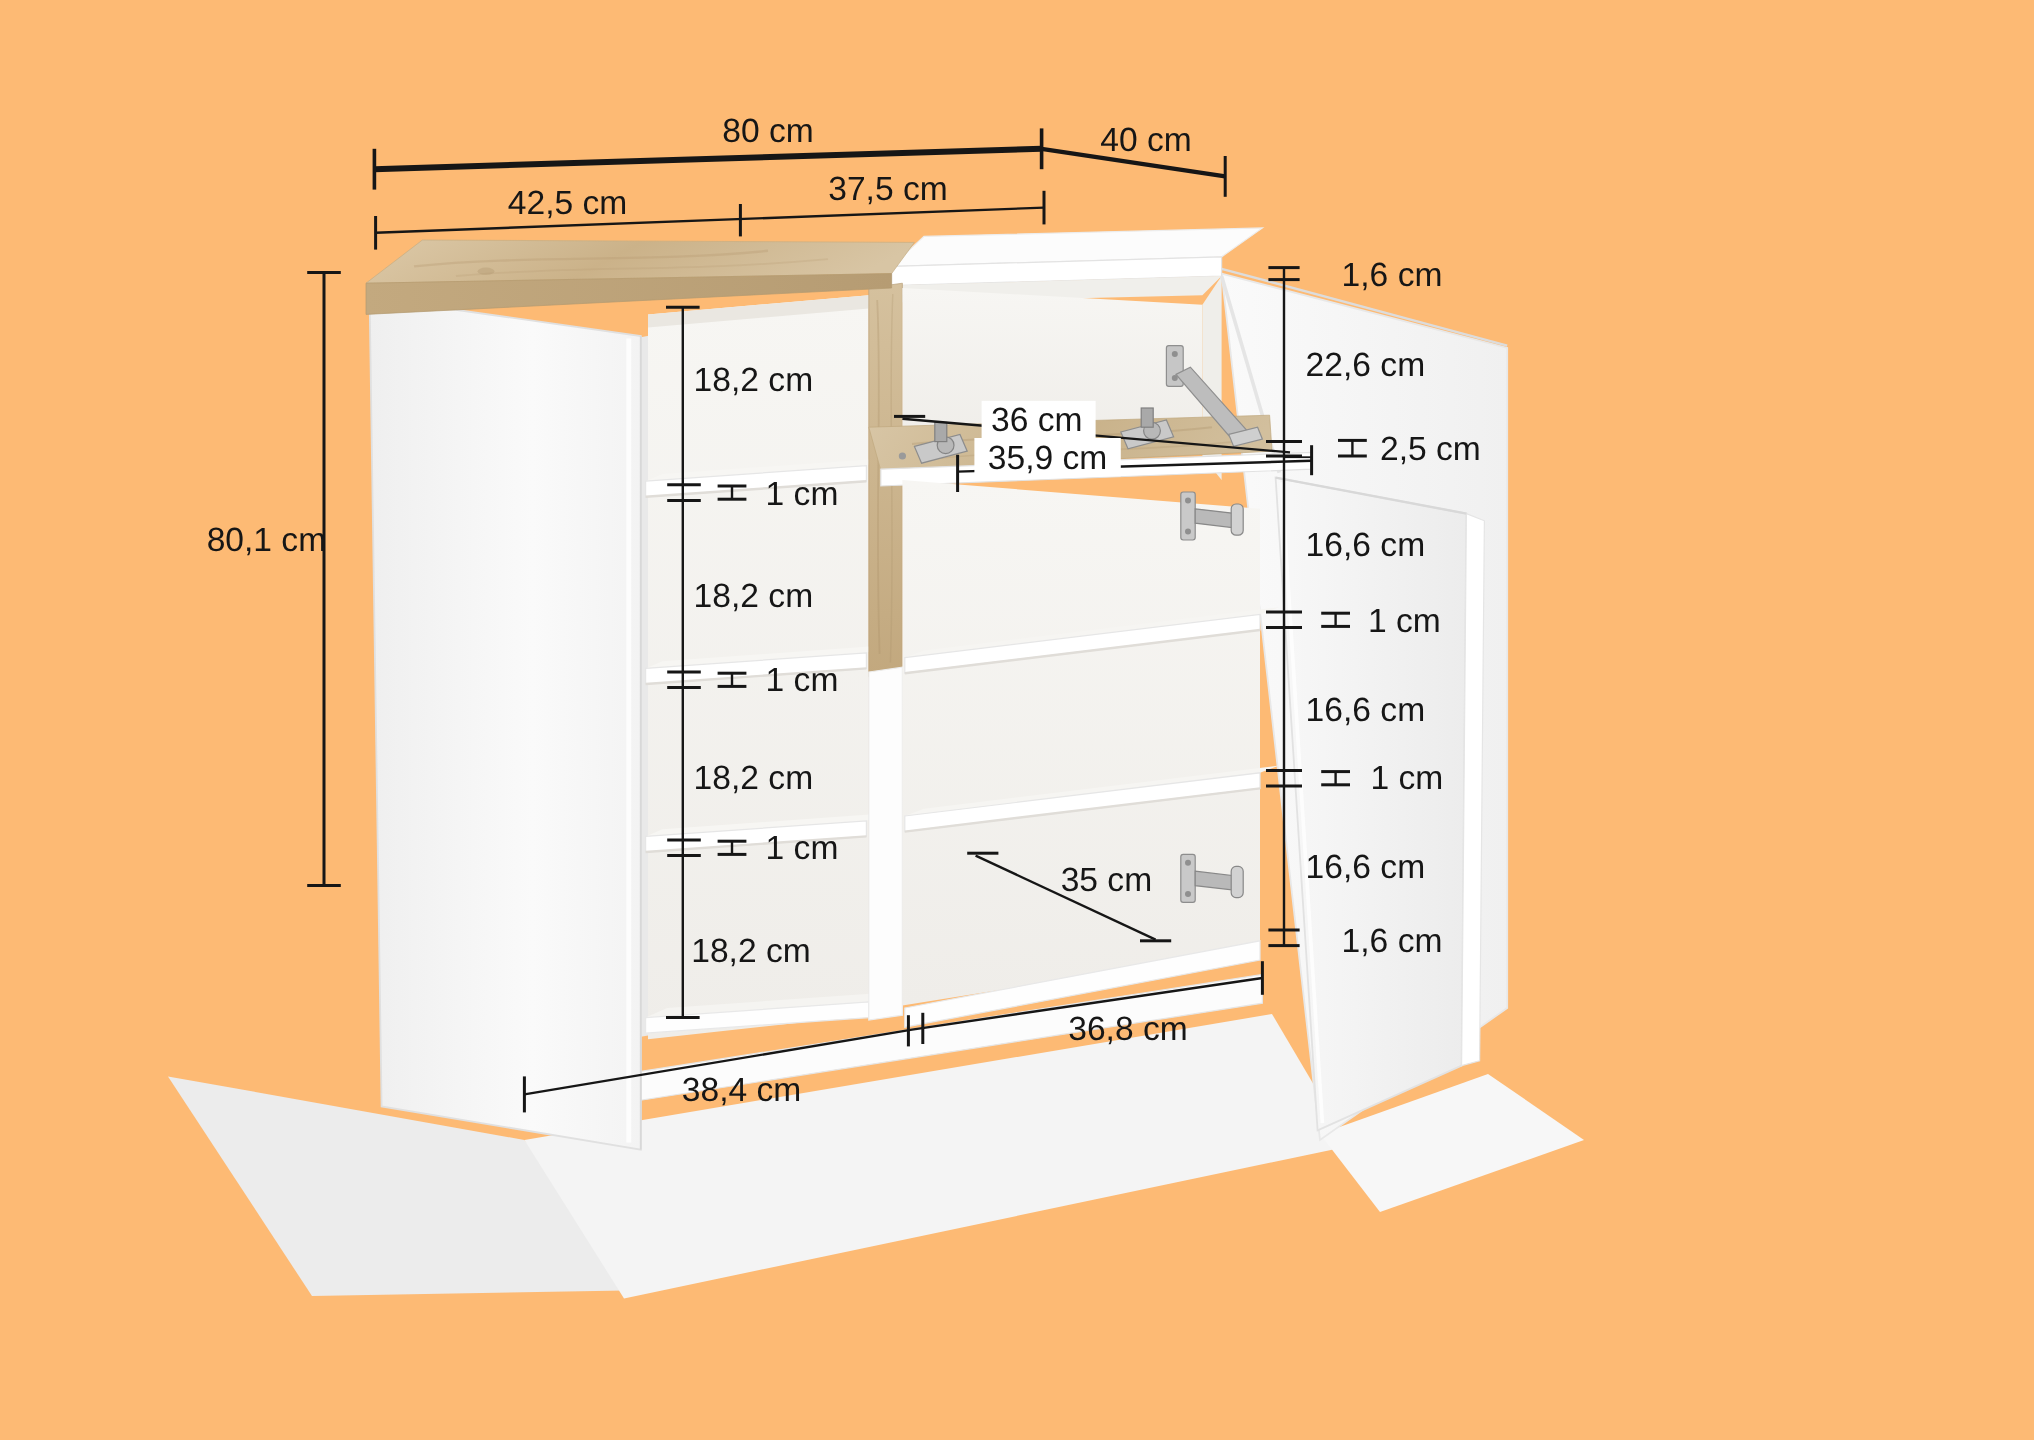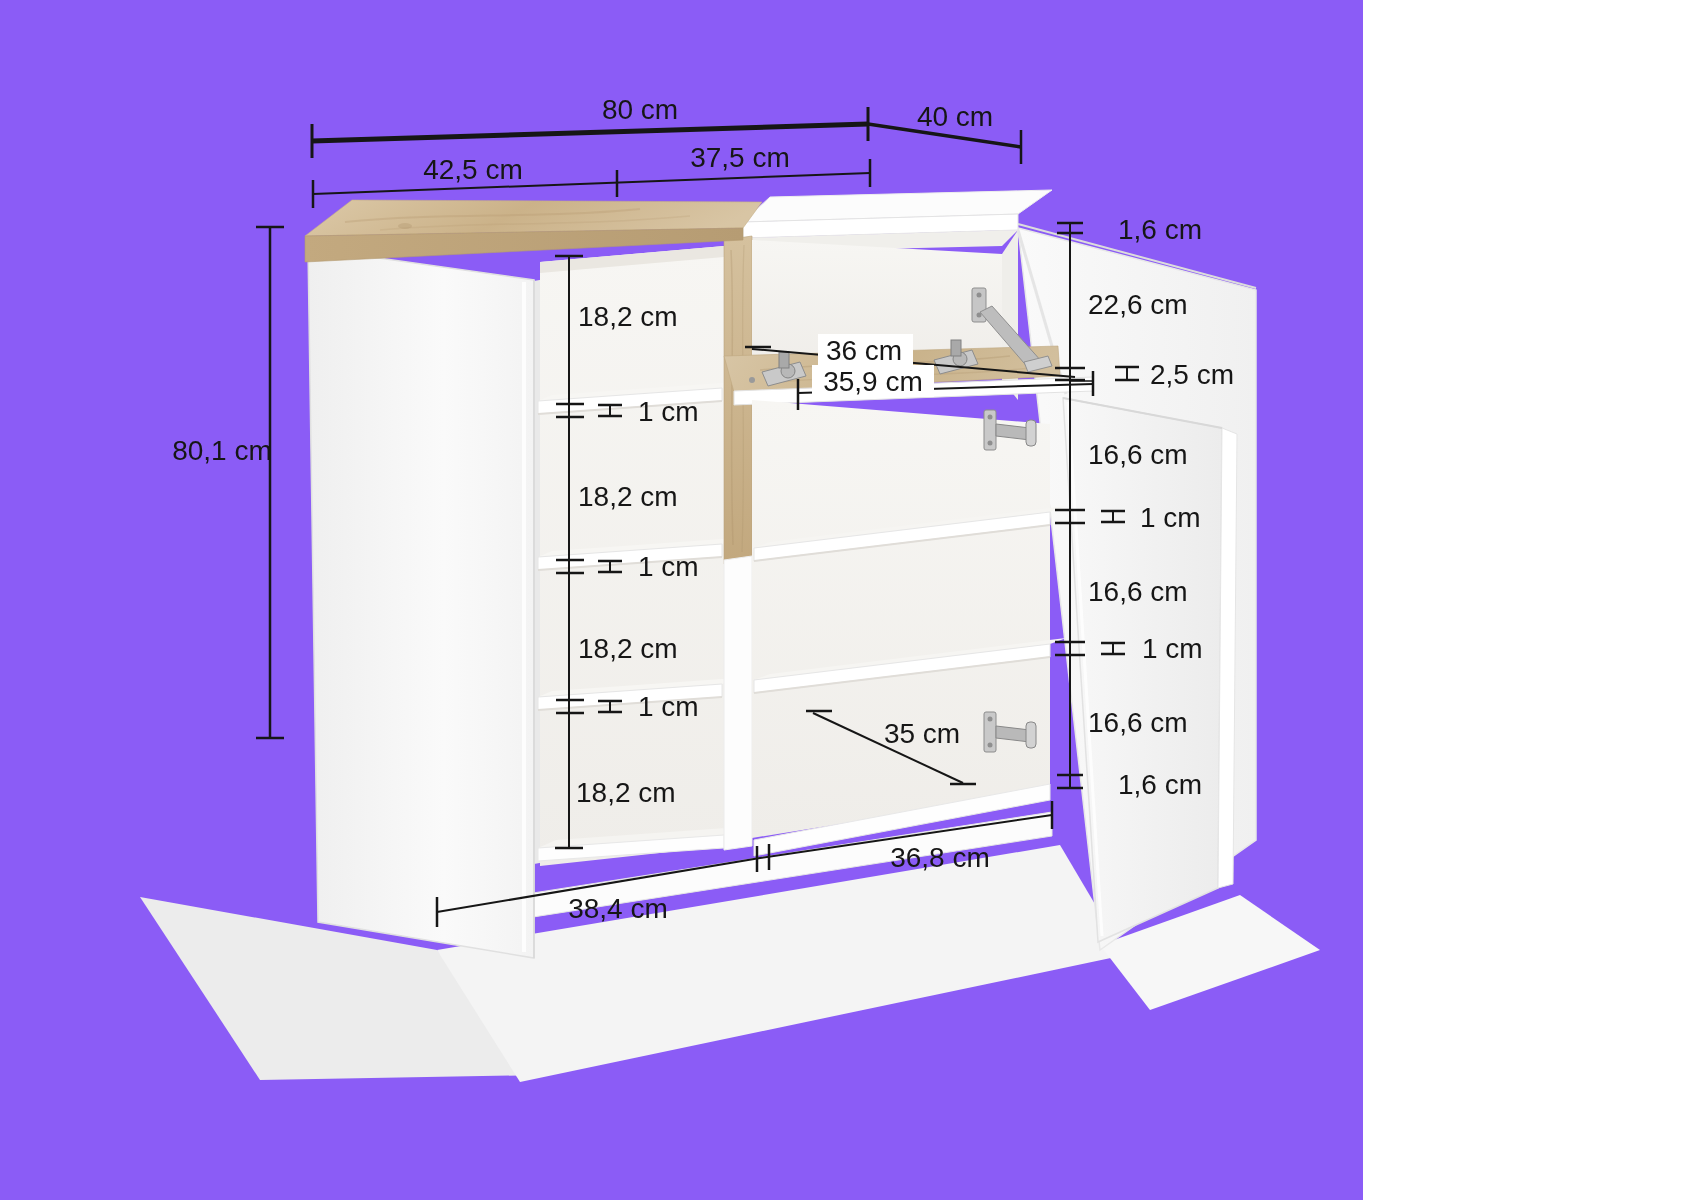--- a/index.html
+++ b/index.html
@@ -1,16 +1,16 @@
 <!DOCTYPE html>
 <html><head>
 <meta charset="utf-8">
 <style>
   html,body{margin:0;padding:0;background:#ffffff;}
-  .stage{position:relative;width:1363px;height:1200px;background:#8b5cf6;overflow:hidden;}
+  .stage{position:relative;width:1695px;height:1200px;background:#fdba74;overflow:hidden;}
   svg{display:block;}
   svg text{font-family:"Liberation Sans", sans-serif;font-size:28px;fill:#161616;dominant-baseline:central;}
   svg text.mid{text-anchor:middle;}
   .dimline{stroke:#161616;fill:none;}
 </style>
 </head>
 <body>
 
 <div class="stage">
 <svg width="1695" height="1200" viewBox="0 0 1695 1200">

